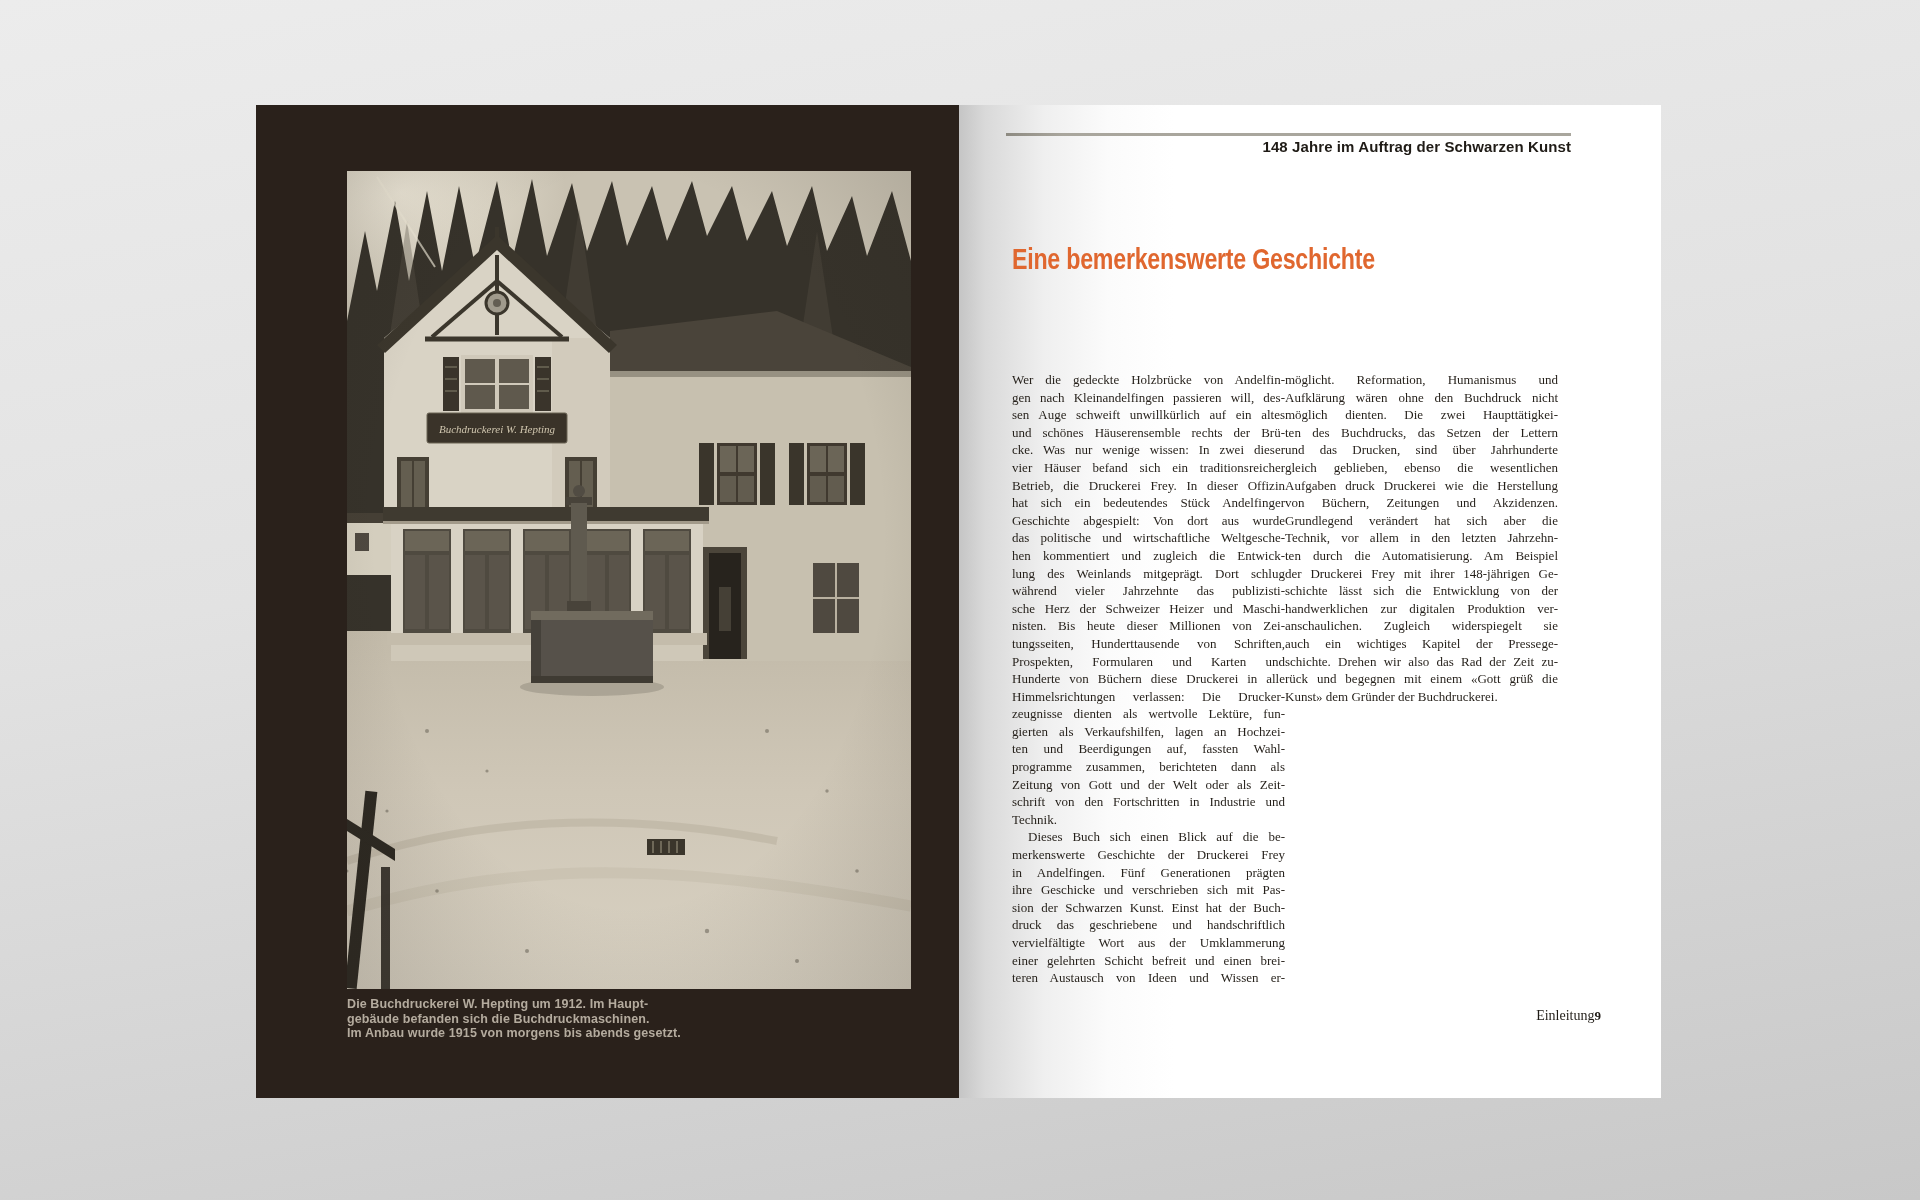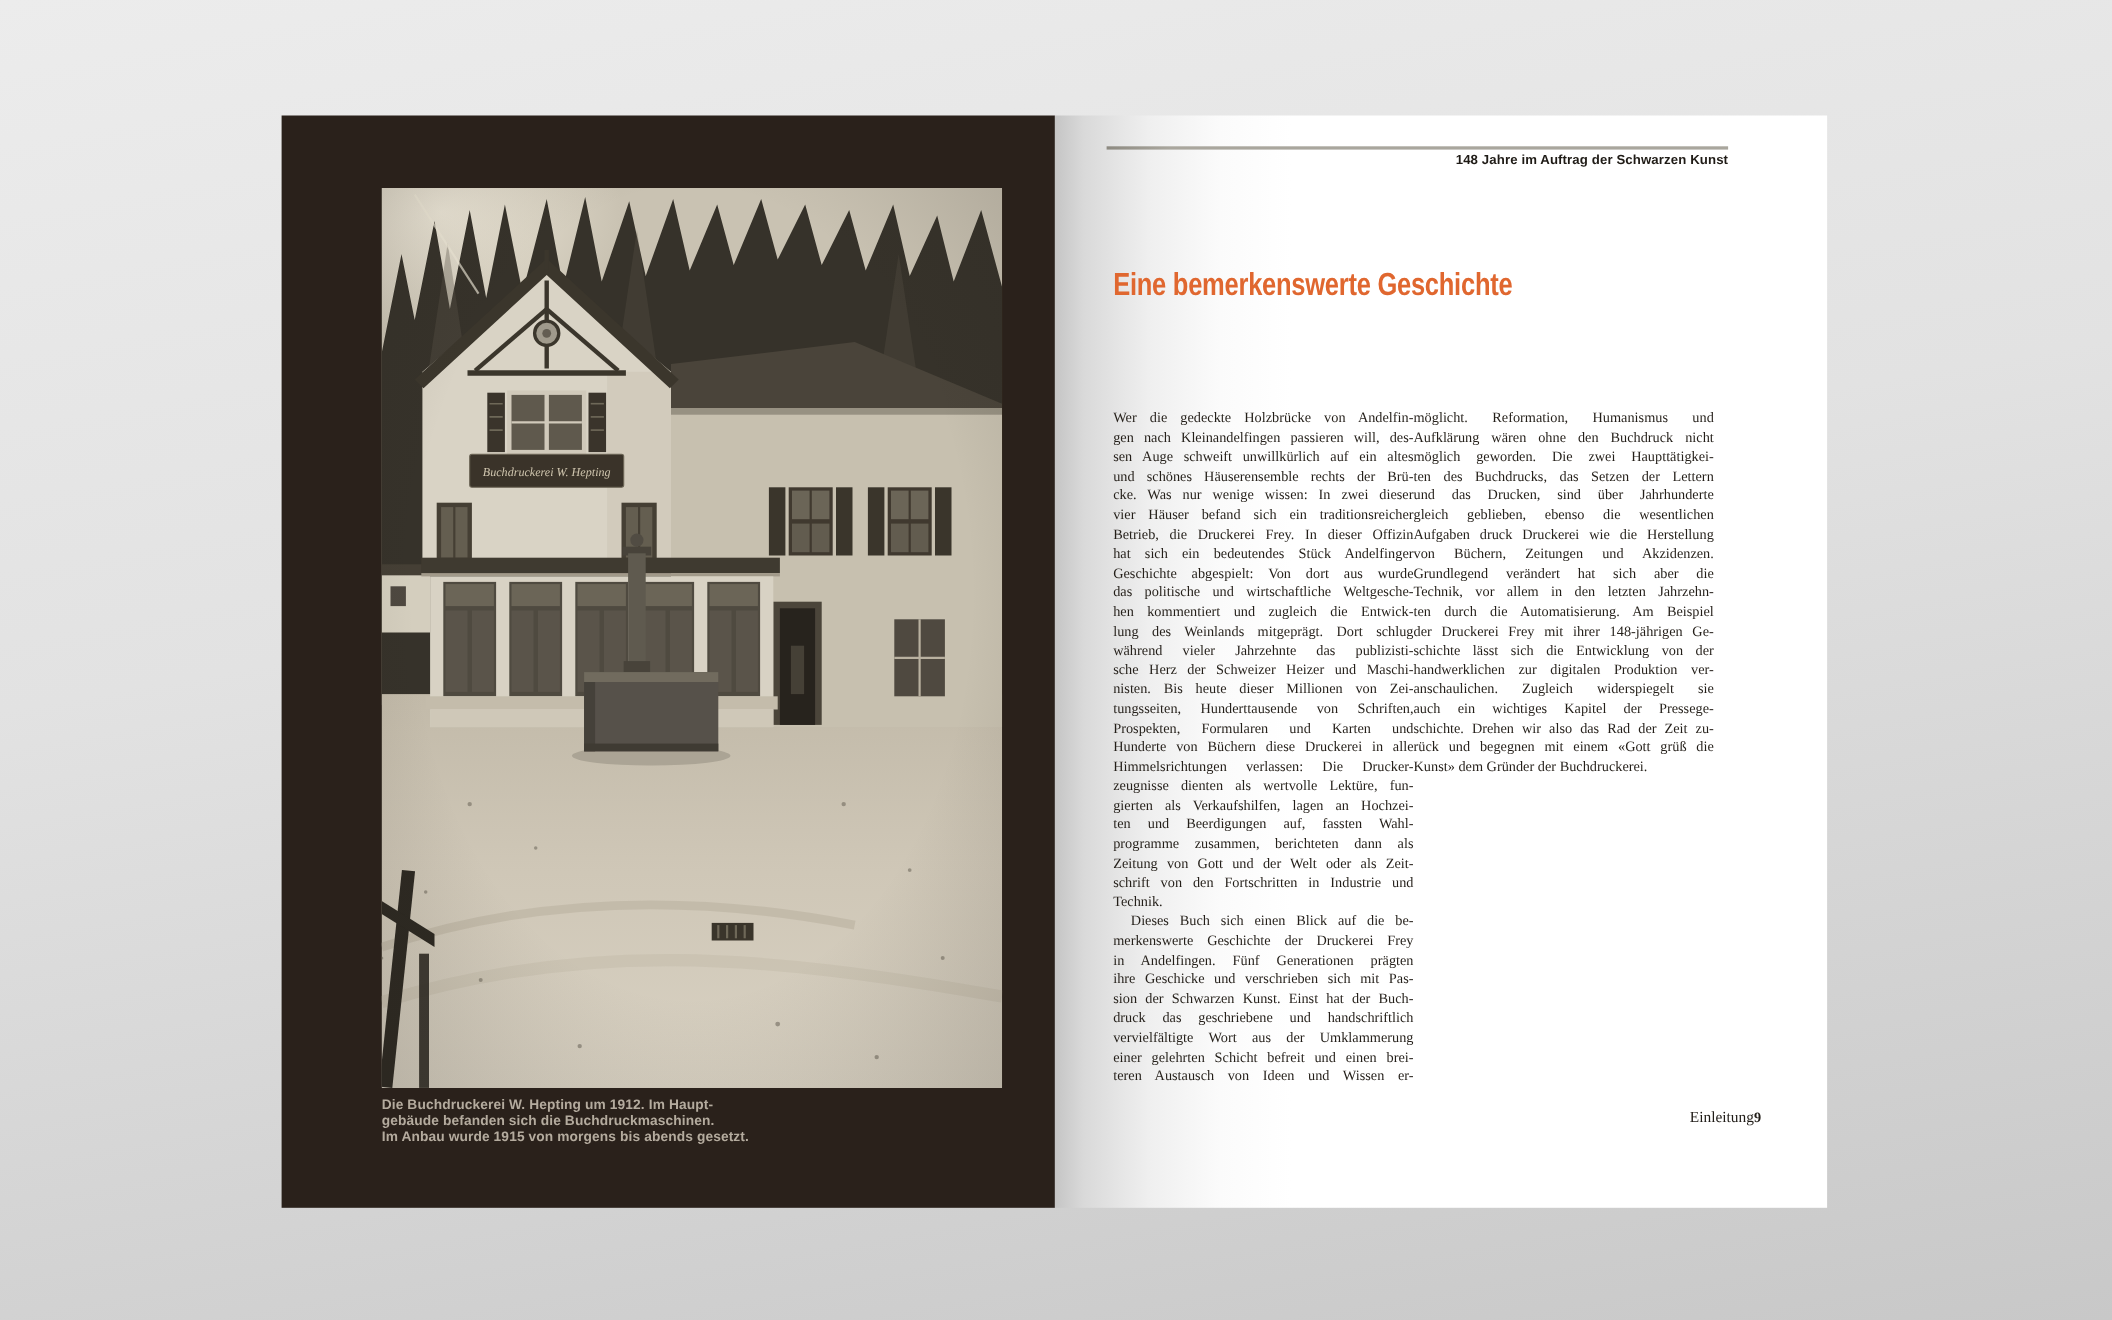--- a/index.html
+++ b/index.html
@@ -4,33 +4,33 @@
 <style>
   html,body{margin:0;padding:0;}
   body{
     width:1920px;height:1200px;overflow:hidden;
     background:linear-gradient(170deg,#ececec 0%,#e2e2e2 42%,#c8c8c8 100%);
     font-family:"Liberation Sans",sans-serif;
   }
   .stage{position:relative;width:1920px;height:1200px;}
 
   
-  .page-left{position:absolute;left:256px;top:105px;width:703px;height:993px;background:#2a211b;}
+  .page-left{position:absolute;left:256px;top:105px;width:703px;height:993px;background:#2a211b;padding-left:40px;}
   .photo{position:absolute;left:91px;top:66px;width:564px;height:818px;display:block;}
   .caption{position:absolute;left:91px;top:892px;width:420px;
     font-family:"Liberation Sans",sans-serif;font-weight:bold;font-size:12.5px;
     line-height:14.5px;letter-spacing:.1px;color:#b4ab9e;}
 
   
   .page-right{position:absolute;left:959px;top:105px;width:702px;height:993px;
     background:linear-gradient(90deg,#c5c5c5 0px,#d9d9d9 26px,#efefef 85px,#fbfbfb 150px,#ffffff 215px);}
   .rule{position:absolute;left:47px;top:28px;width:565px;height:3px;
     background:linear-gradient(90deg,#8d8a81 0%,#a9a69d 10%,#a9a69d 100%);}
   .running-head{position:absolute;top:33px;right:90px;
-    font-weight:bold;font-size:12px;letter-spacing:.1px;color:#1f1b16;white-space:nowrap;text-align:right;}
+    font-weight:bold;font-size:15px;letter-spacing:.1px;color:#1f1b16;white-space:nowrap;text-align:right;}
   .title{position:absolute;left:53px;top:138px;margin:0;
     font-family:"Liberation Sans",sans-serif;font-weight:bold;font-size:29px;
     letter-spacing:-.3px;color:#e0672f;white-space:nowrap;
     transform:scaleX(.8);transform-origin:left top;}
   .cols{position:absolute;left:53px;top:266px;width:566px;display:flex;}
   .col{width:273px;font-family:"Liberation Serif",serif;font-size:13px;
     line-height:17.6px;color:#241f19;}
   .bl{text-align:justify;text-align-last:justify;}
   .bl.l{text-align-last:left;}
   .bl.ij{text-indent:16px;}
@@ -296,21 +296,21 @@
           <div class="bl">ihre Geschicke und verschrieben sich mit Pas-</div>
           <div class="bl">sion der Schwarzen Kunst. Einst hat der Buch-</div>
           <div class="bl">druck das geschriebene und handschriftlich</div>
           <div class="bl">vervielfältigte Wort aus der Umklammerung</div>
           <div class="bl">einer gelehrten Schicht befreit und einen brei-</div>
           <div class="bl">teren Austausch von Ideen und Wissen er-</div>
         </div>
       <div class="col">
           <div class="bl">möglicht. Reformation, Humanismus und</div>
           <div class="bl">Aufklärung wären ohne den Buchdruck nicht</div>
-          <div class="bl">möglich geworden. Die zwei Haupttätigkei-</div>
+          <div class="bl">möglich dienten. Die zwei Haupttätigkei-</div>
           <div class="bl">ten des Buchdrucks, das Setzen der Lettern</div>
           <div class="bl">und das Drucken, sind über Jahrhunderte</div>
           <div class="bl">gleich geblieben, ebenso die wesentlichen</div>
           <div class="bl">Aufgaben druck Druckerei wie die Herstellung</div>
           <div class="bl">von Büchern, Zeitungen und Akzidenzen.</div>
           <div class="bl">Grundlegend verändert hat sich aber die</div>
           <div class="bl">Technik, vor allem in den letzten Jahrzehn-</div>
           <div class="bl">ten durch die Automatisierung. Am Beispiel</div>
           <div class="bl">der Druckerei Frey mit ihrer 148-jährigen Ge-</div>
           <div class="bl">schichte lässt sich die Entwicklung von der</div>

